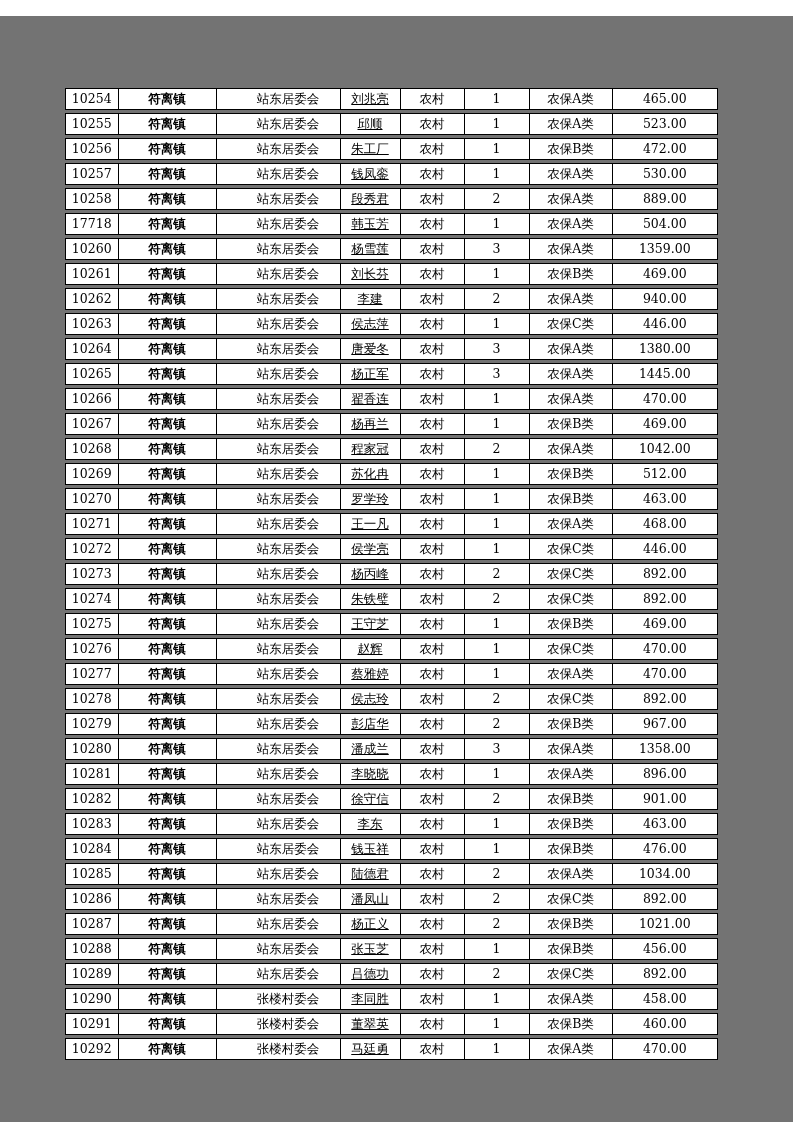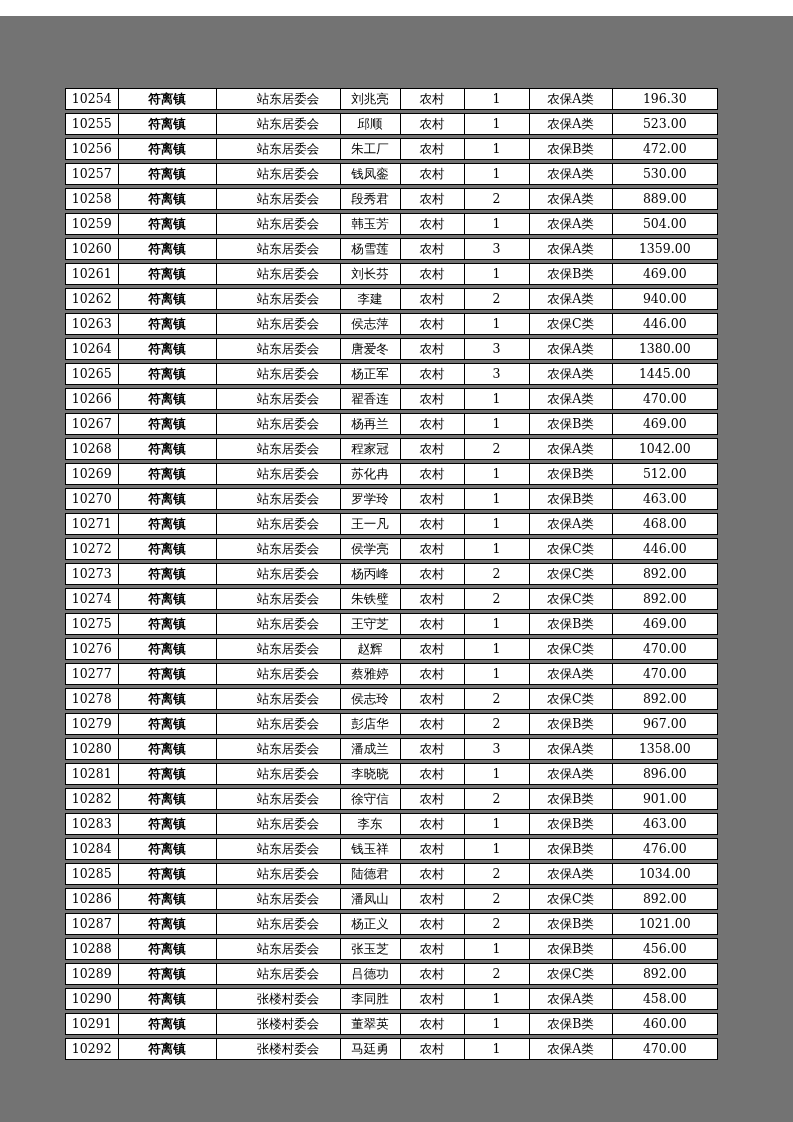--- a/index.html
+++ b/index.html
@@ -46,39 +46,39 @@
     font-size: 12.5px;
     line-height: 1;
     white-space: nowrap;
     overflow: hidden;
     flex: 0 0 auto;
   }
   .cell:last-child { border-right: none; flex: 1 1 auto; }
   .c0 { width: 52.5px; }
   .c1 { width: 98px; font-weight: bold; }
   .c2 { width: 124px; padding-left: 20px; }
-  .c3 { width: 60px; }
+  .c3 { width: 60px; text-decoration: underline; }
   .c4 { width: 64px; }
   .c5 { width: 65px; }
   .c6 { width: 83px; }
 </style>
 </head>
 <body>
 
 <div class="page">
   <div class="tbl">
       <div class="row">
         <div class="cell c0">10254</div>
         <div class="cell c1">符离镇</div>
         <div class="cell c2">站东居委会</div>
         <div class="cell c3">刘兆亮</div>
         <div class="cell c4">农村</div>
         <div class="cell c5">1</div>
         <div class="cell c6">农保A类</div>
-        <div class="cell c7">196.30</div>
+        <div class="cell c7">465.00</div>
       </div>
       <div class="row">
         <div class="cell c0">10255</div>
         <div class="cell c1">符离镇</div>
         <div class="cell c2">站东居委会</div>
         <div class="cell c3">邱顺</div>
         <div class="cell c4">农村</div>
         <div class="cell c5">1</div>
         <div class="cell c6">农保A类</div>
         <div class="cell c7">523.00</div>
@@ -107,21 +107,21 @@
         <div class="cell c0">10258</div>
         <div class="cell c1">符离镇</div>
         <div class="cell c2">站东居委会</div>
         <div class="cell c3">段秀君</div>
         <div class="cell c4">农村</div>
         <div class="cell c5">2</div>
         <div class="cell c6">农保A类</div>
         <div class="cell c7">889.00</div>
       </div>
       <div class="row">
-        <div class="cell c0">10259</div>
+        <div class="cell c0">17718</div>
         <div class="cell c1">符离镇</div>
         <div class="cell c2">站东居委会</div>
         <div class="cell c3">韩玉芳</div>
         <div class="cell c4">农村</div>
         <div class="cell c5">1</div>
         <div class="cell c6">农保A类</div>
         <div class="cell c7">504.00</div>
       </div>
       <div class="row">
         <div class="cell c0">10260</div>

